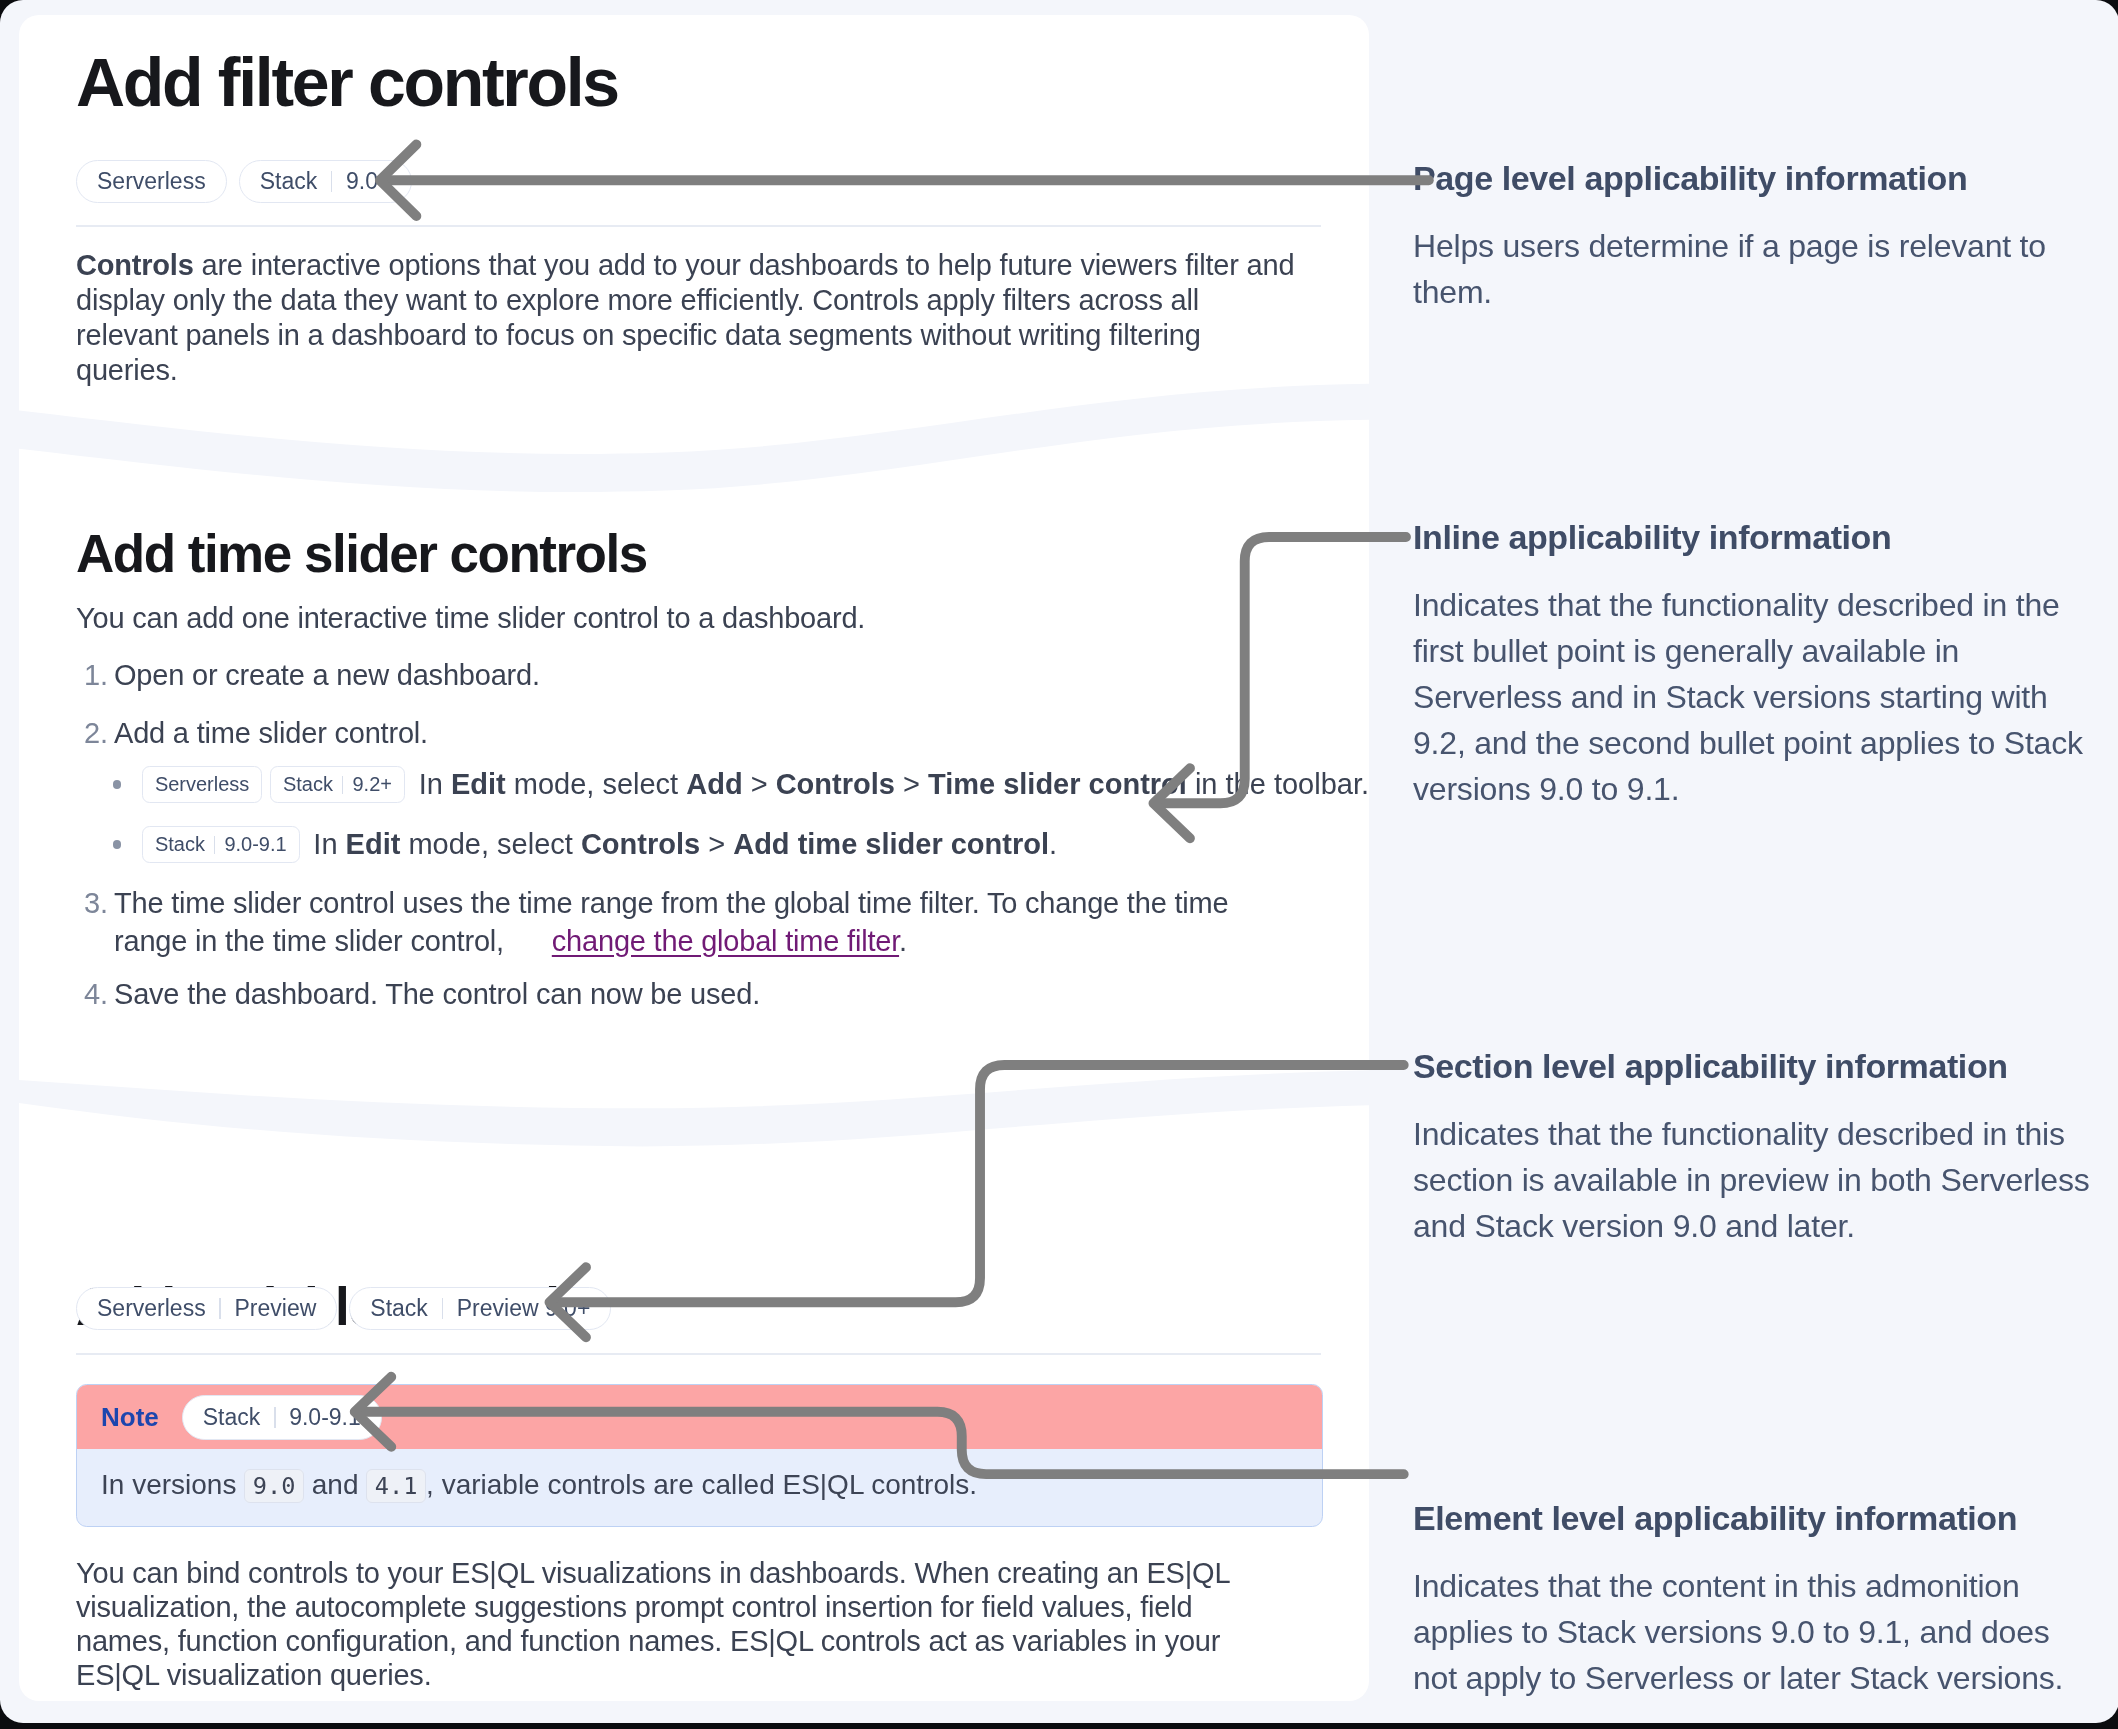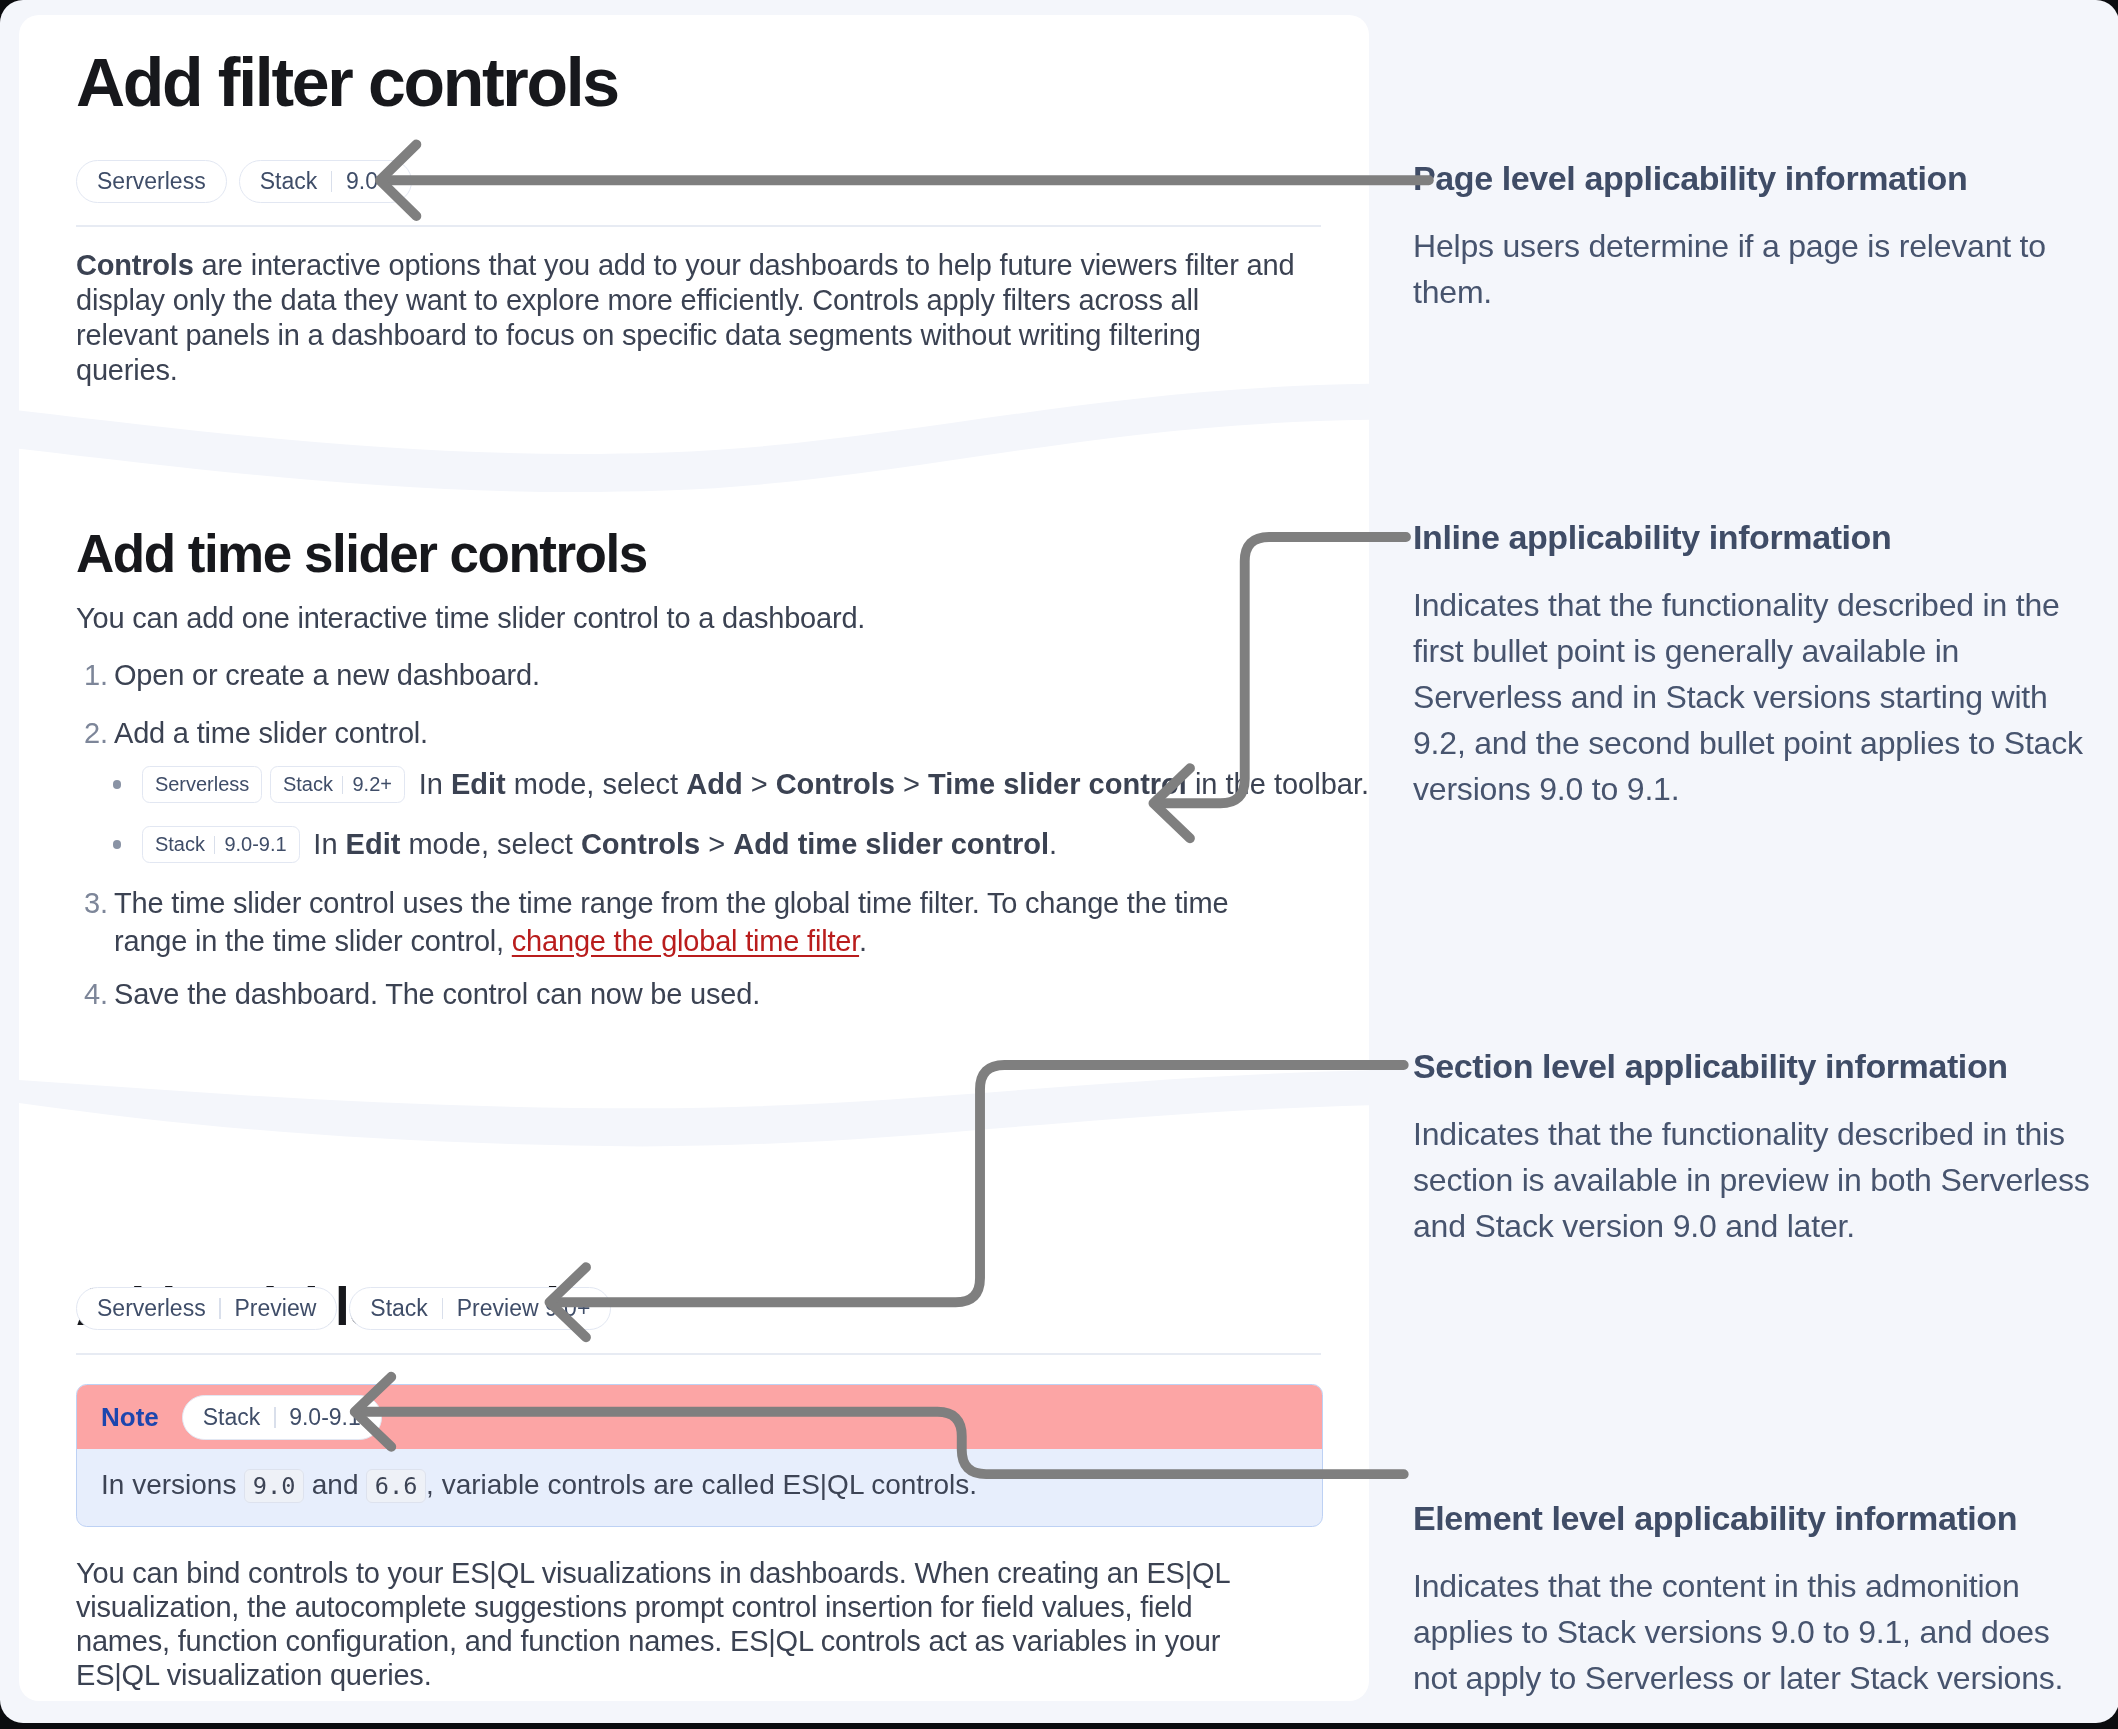--- a/index.html
+++ b/index.html
@@ -6,21 +6,21 @@
   .frame{position:relative;width:2119px;height:1729px;background:#0b0c0f;overflow:hidden;
          font-family:"Liberation Sans","DejaVu Sans",sans-serif;}
   .page{position:absolute;left:0;top:0;width:2119px;height:1723px;background:#f4f6fb;border-radius:23px;overflow:hidden;}
   .card{position:absolute;left:19px;top:15px;width:1350px;height:1686px;background:#ffffff;border-radius:20px;}
   .wave{position:absolute;pointer-events:none;}
   
   .h1{position:absolute;left:76px;top:44px;font-size:68px;line-height:76px;font-weight:700;color:#17181c;letter-spacing:-2.3px;}
   .h2{position:absolute;left:76px;font-size:53px;line-height:61px;font-weight:700;color:#17181c;letter-spacing:-1.5px;}
   .para{position:absolute;left:76px;color:#3b4252;font-size:29px;line-height:35px;letter-spacing:-0.2px;}
   .b{font-weight:700;margin-top:42px;}
-  a.link{color:#b91c1c;text-decoration:underline;text-underline-offset:3.8px;}
+  a.link{color:#701a75;text-decoration:underline;text-underline-offset:3.8px;margin-left:40px;}
   .hr{position:absolute;left:76px;width:1245px;height:1.5px;background:#e7ebf3;}
   
   .badgerow{position:absolute;left:76px;display:flex;gap:12px;}
   .pill{display:inline-flex;align-items:center;height:41px;padding:0 20px;background:#fff;
         border:1.5px solid #e2e7f2;border-radius:760px;color:#3f4d68;font-size:23px;font-weight:500;white-space:nowrap;}
   .pill .sep{width:1.5px;height:21px;background:#d9dfeb;margin:0 13.7px;}
   .chip{display:inline-flex;align-items:center;height:35px;padding:0 12px;background:#fff;
         border:1.5px solid #e2e7f2;border-radius:7.6px;color:#3f4d68;font-size:20px;font-weight:500;white-space:nowrap;}
   .chip .sep{width:1.5px;height:18px;background:#d9dfeb;margin:0 9px;}
   
@@ -151,21 +151,21 @@
   <div class="note">
     <div class="note-head">
       <span class="note-label">Note</span>
       <span class="pill" style="height:43px;">
         <span>Stack</span>
         <span class="sep"></span>
         <span>9.0-9.1</span>
       </span>
     </div>
     <div class="note-body">
-      <span>In versions </span><span class="code">9.0</span><span> and </span><span class="code">6.6</span><span>, variable controls are called ES|QL controls.</span>
+      <span>In versions </span><span class="code">9.0</span><span> and </span><span class="code">4.1</span><span>, variable controls are called ES|QL controls.</span>
     </div>
   </div>
 
   <div class="para" style="top:1556px;width:1187px;line-height:34px;">You can bind controls to your ES|QL visualizations in dashboards. When creating an ES|QL visualization, the autocomplete suggestions prompt control insertion for field values, field names, function configuration, and function names. ES|QL controls act as variables in your ES|QL visualization queries.</div>
 
   <div class="ann" style="top:158px;">
     <div class="ann-h">Page level applicability information</div>
     <div class="ann-b">Helps users determine if a page is relevant to them.</div>
   </div>
 

